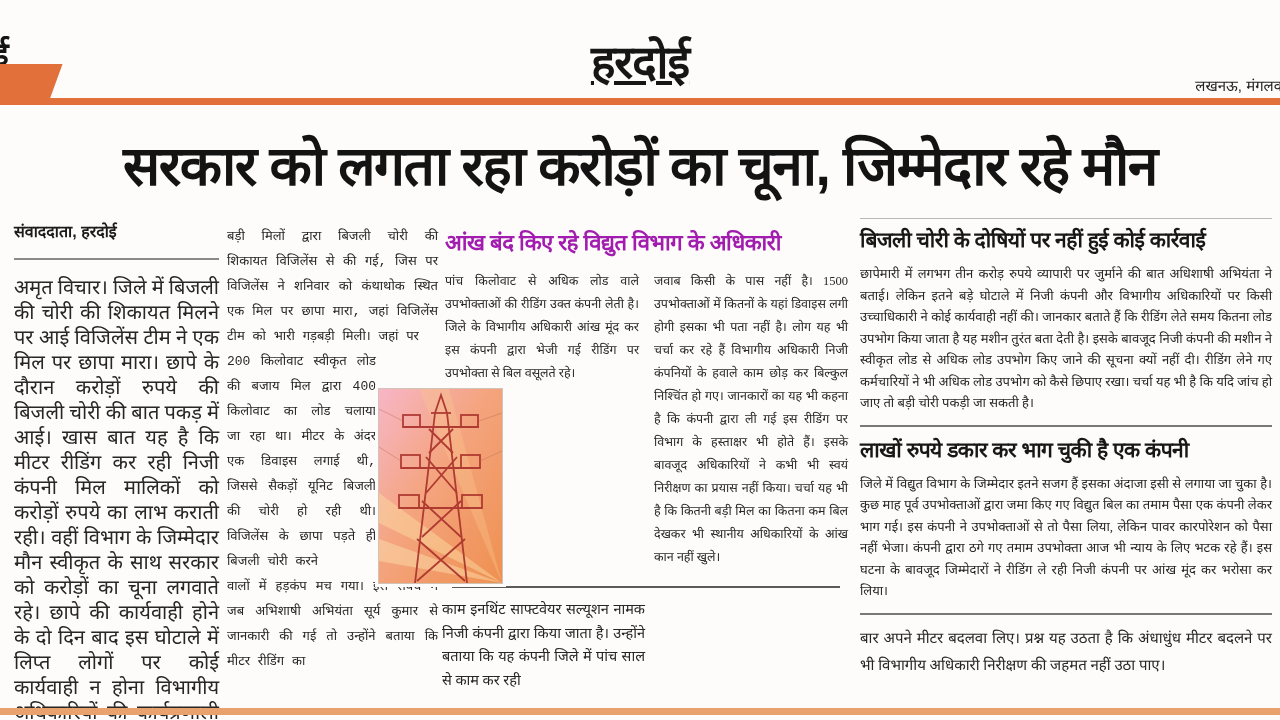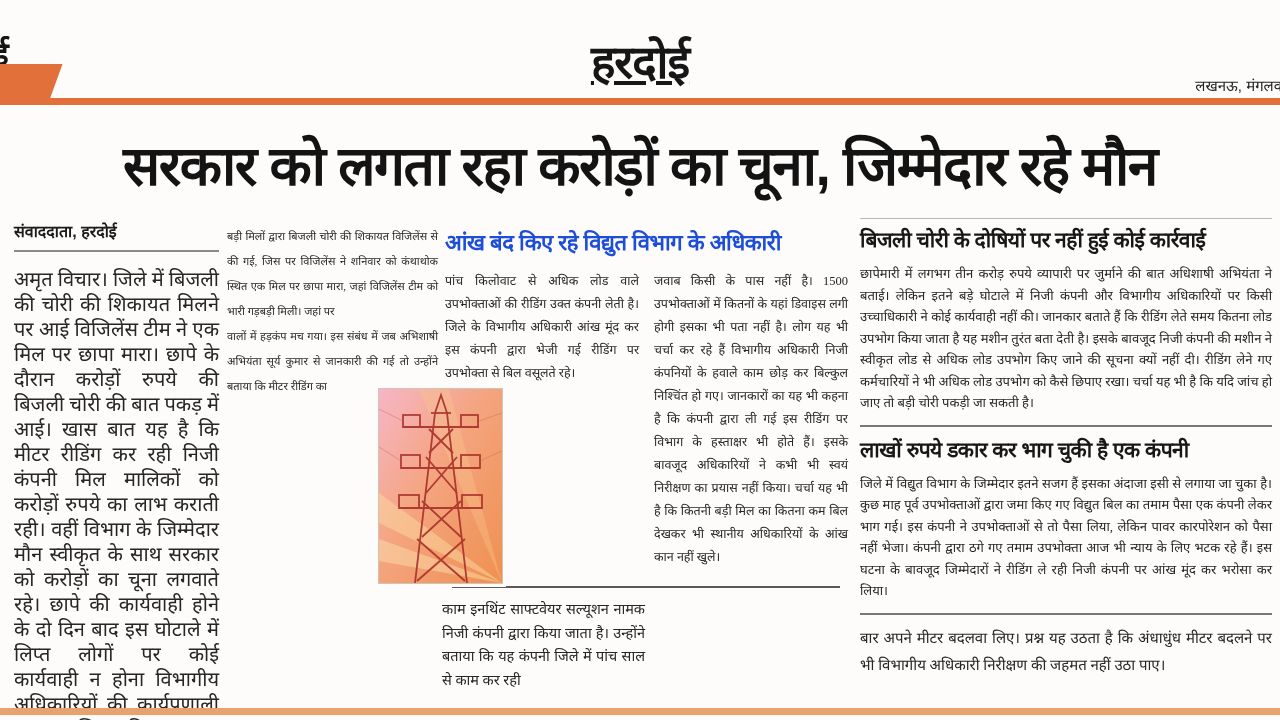--- a/index.html
+++ b/index.html
@@ -21,35 +21,35 @@
   .top-rule{position:absolute;left:0;top:98px;width:1280px;height:7px;background:#e2703a;}
   
   .headline{position:absolute;left:0;right:0;top:124px;margin:0;text-align:center;
     font:800 55px/84px "Liberation Sans",sans-serif;color:#131313;
     letter-spacing:-1.5px;white-space:nowrap;}
   
   .jt{text-align:justify;}
   
   .col1{position:absolute;left:14px;top:222px;width:205px;}
   .byline{font:700 16px/20px "Liberation Sans",sans-serif;color:#1b1b1b;
-    padding-bottom:8px;border-bottom:2px solid #8a8a8a;margin-bottom:15px;}
+    padding-bottom:16px;border-bottom:2px solid #8a8a8a;margin-bottom:15px;}
   .col1 .bt{font-size:20px;line-height:25px;}
   .indent{text-indent:18px;}
   
   .col2{position:absolute;left:227px;top:224px;width:211px;}
-  .col2 .bt{font-size:11px;line-height:25px;}
+  .col2 .bt{font-size:13px;line-height:25px;font-family:Liberation Mono, monospace;}
   .wrapR{padding-right:62px;}
   
   .photo{position:absolute;left:378px;top:388px;width:123px;height:194px;margin:0;
     border:1px solid #cfc4b8;box-shadow:0 0 0 3px #fdfcfa;z-index:3;}
   .photo svg{display:block;width:100%;height:100%;}
   
   .middle{position:absolute;left:445px;top:228px;width:403px;}
   .subhead{margin:0 0 12px 0;font:700 22px/30px "Liberation Sans",sans-serif;
-    color:#1d4ed8;letter-spacing:-0.5px;}
+    color:#a21caf;letter-spacing:-0.5px;}
   .mid-cols{display:flex;gap:15px;}
   .mcol{width:194px;}
   .mt{font-size:12.5px;line-height:23px;}
   .wrapL{padding-left:62px;}
   .mid-rule{position:absolute;left:452px;top:586px;width:388px;height:0;
     border-top:2px solid #5a5a5a;}
   .mid-bottom{position:absolute;left:442px;top:598px;width:406px;display:flex;gap:15px;}
   .mb{width:50%;font-size:14.5px;line-height:23.5px;}
   
   .right{position:absolute;left:860px;top:218px;width:412px;
@@ -77,20 +77,21 @@
   <h1 class="headline">सरकार को लगता रहा करोड़ों का चूना, जिम्मेदार रहे मौन</h1>
 
   <div class="col1">
     <div class="byline">संवाददाता, हरदोई</div>
     <div class="bt jt">अमृत विचार। जिले में बिजली की चोरी की शिकायत मिलने पर आई विजिलेंस टीम ने एक मिल पर छापा मारा। छापे के दौरान करोड़ों रुपये की बिजली चोरी की बात पकड़ में आई। खास बात यह है कि मीटर रीडिंग कर रही निजी कंपनी मिल मालिकों को करोड़ों रुपये का लाभ कराती रही। वहीं विभाग के जिम्मेदार मौन स्वीकृत के साथ सरकार को करोड़ों का चूना लगवाते रहे। छापे की कार्यवाही होने के दो दिन बाद इस घोटाले में लिप्त लोगों पर कोई कार्यवाही न होना विभागीय अधिकारियों की कार्यप्रणाली पर सवालिया निशान लगा रही है।</div>
     <div class="bt jt indent">बताते चलें कि जिले में बड़ी-</div>
   </div>
 
   <div class="col2">
     <div class="bt jt">बड़ी मिलों द्वारा बिजली चोरी की शिकायत विजिलेंस से की गई, जिस पर विजिलेंस ने शनिवार को कंथाथोक स्थित एक मिल पर छापा मारा, जहां विजिलेंस टीम को भारी गड़बड़ी मिली। जहां पर</div>
+    <div class="bt jt wrapR">200 किलोवाट स्वीकृत लोड की बजाय मिल द्वारा 400 किलोवाट का लोड चलाया जा रहा था। मीटर के अंदर एक डिवाइस लगाई थी, जिससे सैकड़ों यूनिट बिजली की चोरी हो रही थी। विजिलेंस के छापा पड़ते ही बिजली चोरी करने</div>
     <div class="bt jt">वालों में हड़कंप मच गया। इस संबंध में जब अभिशाषी अभियंता सूर्य कुमार से जानकारी की गई तो उन्होंने बताया कि मीटर रीडिंग का</div>
   </div>
 
   <figure class="photo">
     <svg viewBox="0 0 123 194" preserveAspectRatio="none" aria-hidden="true">
       <defs>
         <linearGradient id="skyg" x1="0" y1="0" x2="1" y2="1">
           <stop offset="0" stop-color="#f7b6c7"></stop>
           <stop offset="0.45" stop-color="#f4a47e"></stop>
           <stop offset="1" stop-color="#ef9050"></stop>

